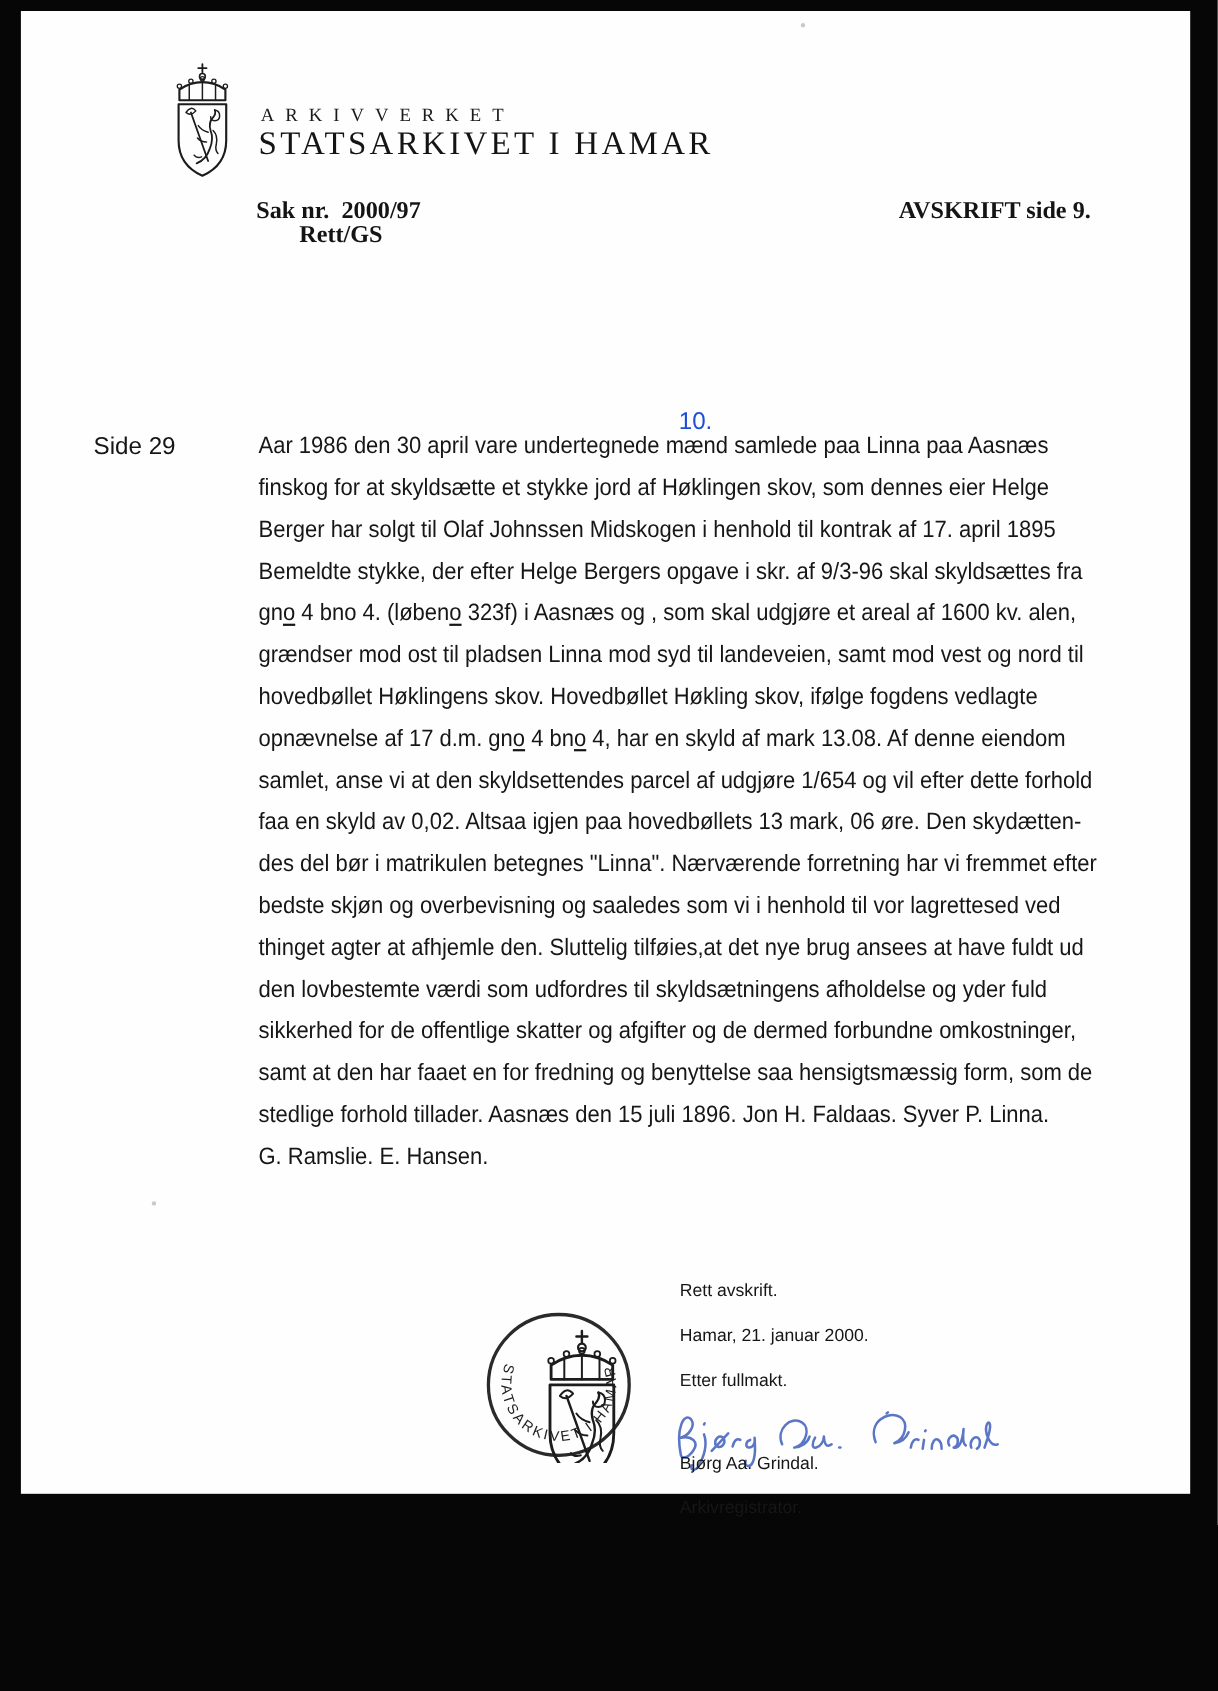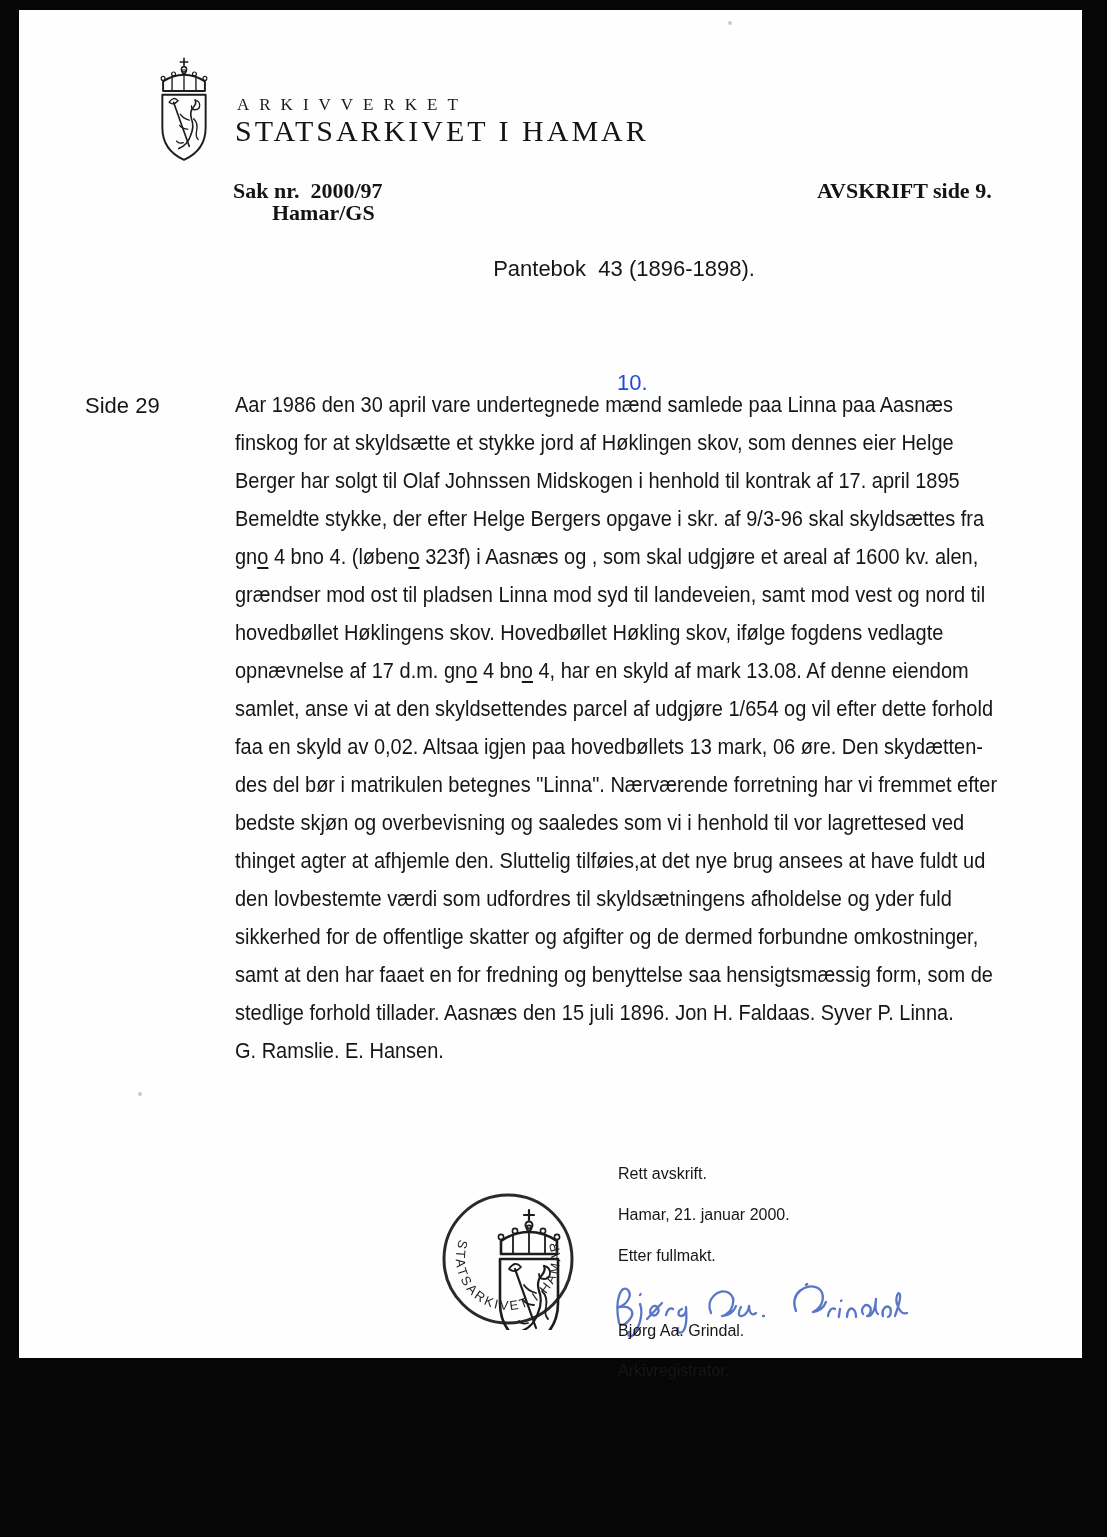--- a/index.html
+++ b/index.html
@@ -83,25 +83,24 @@
 <div class="paper">
 
   <svg class="abs" style="left:131px;top:46px" width="68" height="106" viewBox="0 0 90 142">
     <use href="#coat"></use>
   </svg>
 
   <div class="abs org-line1" style="left:218px;top:85px">ARKIVVERKET</div>
   <div class="abs org-line2" style="left:216px;top:104px">STATSARKIVET I HAMAR</div>
 
   <div class="abs case-meta" style="left:214px;top:168px">Sak nr.  2000/97</div>
-  <div class="abs case-meta" style="left:253px;top:190px">Hamar/GS</div>
+  <div class="abs case-meta" style="left:253px;top:190px">Rett/GS</div>
   <div class="abs case-meta" style="left:798px;top:168px">AVSKRIFT side 9.</div>
 
   <div class="doc-header">
-    <div class="dh-line">Pantebok  43 (1896-1898).</div>
   </div>
 
   <div class="abs margin-note" style="left:66px;top:355px">Side 29</div>
   <div class="abs section-no" style="left:598px;top:360px">10.</div>
 
   <div class="body-text">
       <div class="body-line">Aar 1986 den 30 april vare undertegnede mænd samlede paa Linna paa Aasnæs</div>
       <div class="body-line">finskog for at skyldsætte et stykke jord af Høklingen skov, som dennes eier Helge</div>
       <div class="body-line">Berger har solgt til Olaf Johnssen Midskogen i henhold til kontrak af 17. april 1895</div>
       <div class="body-line">Bemeldte stykke, der efter Helge Bergers opgave i skr. af 9/3-96 skal skyldsættes fra</div>

